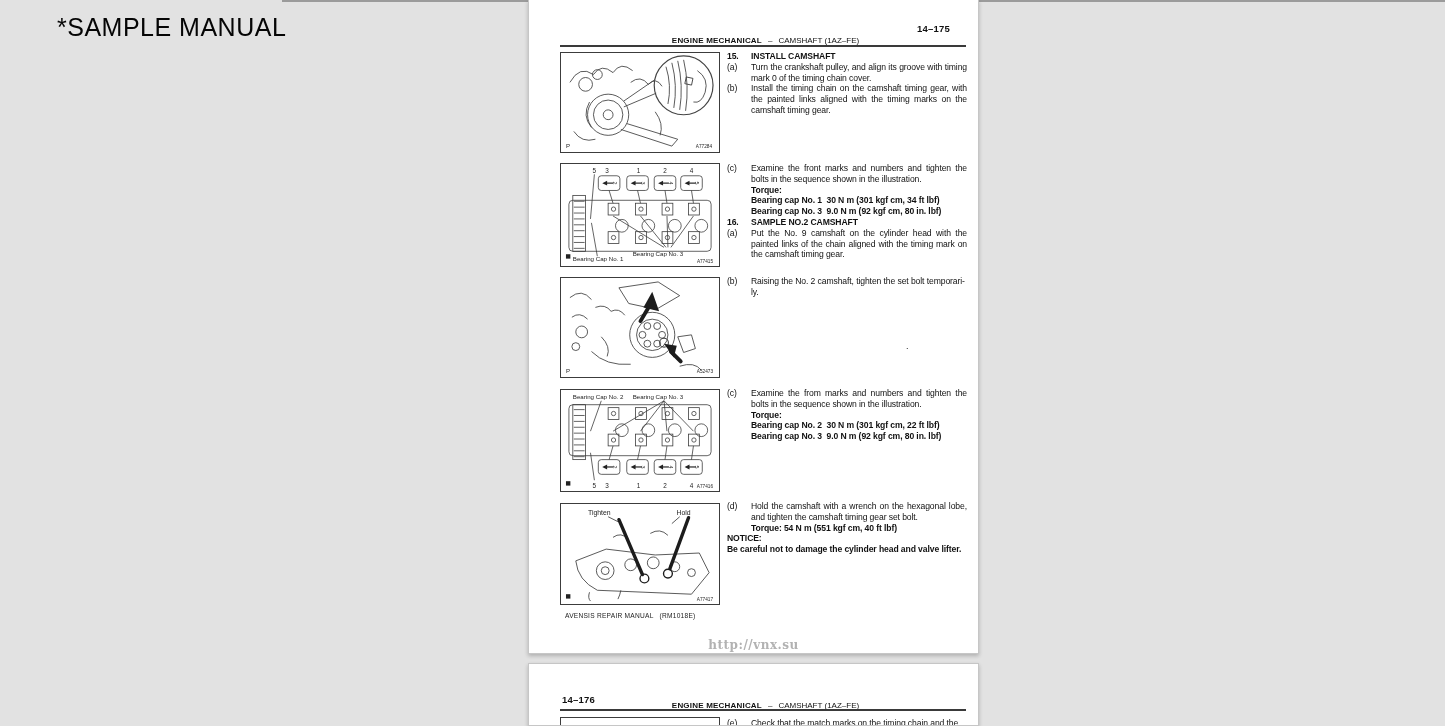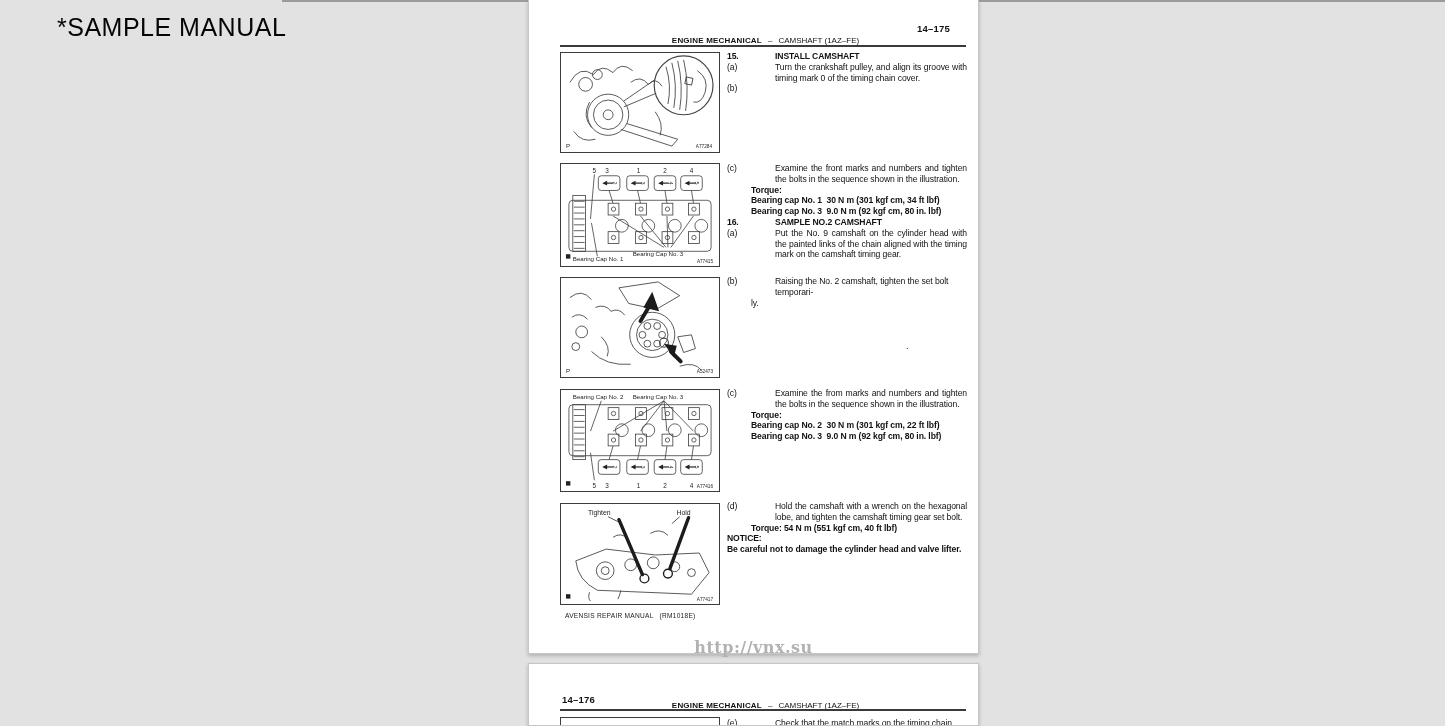--- a/index.html
+++ b/index.html
@@ -18,32 +18,32 @@
   .hdr1{top:36px;} .hdr2{top:37px;}
   .hdr .b{font-weight:bold;letter-spacing:.2px;}
   .hsep{margin:0 6px;}
   .rule{position:absolute;left:31px;width:406px;height:2px;background:#3a3a3a;}
   .rl1{top:45px;} .rl2{top:45px;}
   .fig{position:absolute;left:31px;width:160px;border:1.4px solid #3c3c3c;background:#fff;box-sizing:border-box;}
   .figsvg{display:block;width:100%;height:100%;}
   .figsvg text{font-family:"Liberation Sans",sans-serif;fill:#1d1d1d;stroke:none;}
   .tcol{position:absolute;left:198px;width:240px;font-size:8.6px;line-height:10.8px;
     color:#111;letter-spacing:-.1px;}
-  .srow{display:flex;gap:24px;}
+  .srow{display:flex;}
   .srow .m{width:24px;flex:none;}
   .srow .t{flex:1;}
   .j{text-align:justify;}
   .b{font-weight:bold;}
   .ind{padding-left:24px;}
   .pre{white-space:pre-wrap;}
   .dot{position:absolute;left:377px;top:341px;font-size:9px;color:#111;}
   .footer{position:absolute;left:36px;top:612px;font-size:6.6px;color:#222;
     letter-spacing:.25px;white-space:pre-wrap;}
   .wmark{position:absolute;left:50%;transform:translateX(-50%);top:638px;
-    font-family:"DejaVu Serif",serif;font-weight:bold;font-size:16px;color:#b2b2b2;letter-spacing:.5px;}
+    font-family:"DejaVu Serif",serif;font-weight:bold;font-size:12px;color:#b2b2b2;letter-spacing:.5px;}
   .figp{top:53px;height:40px;border-bottom:none;}
   .tcol2{top:54px;}
 </style>
 </head>
 <body>
 
 <div class="stage">
   <div class="topline"></div>
   <div class="sample">*SAMPLE MANUAL</div>
 
@@ -295,20 +295,21 @@
       <div class="srow">
         <span class="m b">15.</span>
         <span class="t b">INSTALL CAMSHAFT</span>
       </div>
       <div class="srow">
         <span class="m">(a)</span>
         <span class="t j">Turn the crankshaft pulley, and align its groove with timing mark 0 of the timing chain cover.</span>
       </div>
       <div class="srow">
         <span class="m">(b)</span>
+        <span class="t j">Install the timing chain on the camshaft timing gear, with the painted links aligned with the timing marks on the camshaft timing gear.</span>
       </div>
     </div>
 
     <div class="tcol" style="top:163px;">
       <div class="srow">
         <span class="m">(c)</span>
         <span class="t j">Examine the front marks and numbers and tighten the bolts in the sequence shown in the illustration.</span>
       </div>
       <div class="ind b">Torque:</div>
       <div class="ind b pre">Bearing cap No. 1  30 N m (301 kgf cm, 34 ft lbf)</div>

